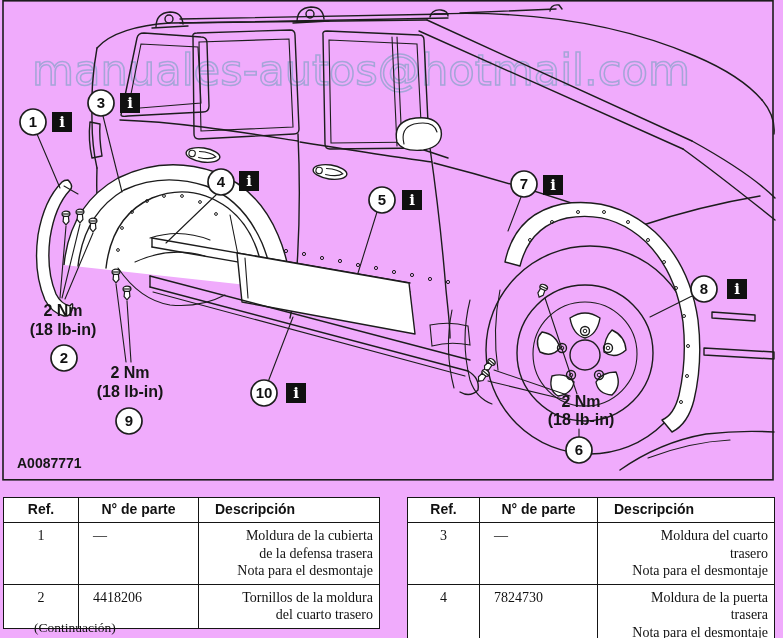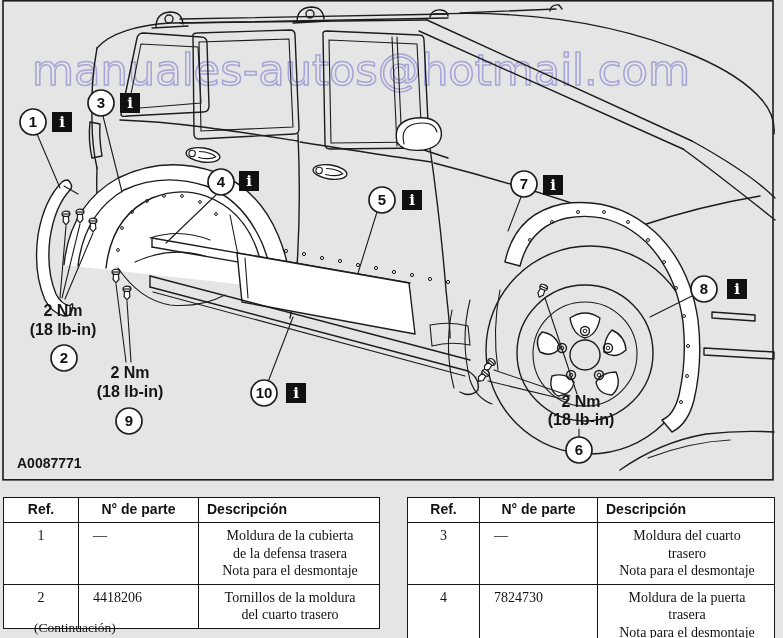--- a/index.html
+++ b/index.html
@@ -1,17 +1,17 @@
 <!DOCTYPE html>
 <html><head>
 <meta charset="utf-8">
 <style>
   html,body { margin:0; padding:0; background:#fff; }
   .stage {
-    position:relative; width:783px; height:638px; background:#e5e5e5;
+    position:relative; width:783px; height:638px; background:#f0abfc;
     font-family:"Liberation Sans", sans-serif; overflow:hidden;
   }
   svg.diagram { position:absolute; left:0; top:0; }
 
   
   .ln   { fill:none; stroke:#1c1c1c; stroke-width:1.4; stroke-linecap:round; stroke-linejoin:round; }
   .lnth { fill:none; stroke:#1c1c1c; stroke-width:1.1; stroke-linecap:round; }
   .lnw  { fill:#ffffff; stroke:#1c1c1c; stroke-width:1.4; stroke-linejoin:round; }
   .dot  { fill:none; stroke:#1c1c1c; stroke-width:1; }
   .callout-circle { fill:#ffffff; stroke:#1c1c1c; stroke-width:1.7; }
@@ -22,28 +22,28 @@
   .figid  { font:600 14px "Liberation Sans",sans-serif; fill:#161616; }
   .wm { font:42px "DejaVu Sans",sans-serif; fill:none; stroke:#a5a5d8; stroke-width:1.5; }
 
   
   .parts-table { position:absolute; border-collapse:collapse; table-layout:fixed; background:#fff; }
   .parts-table th, .parts-table td { border:1.6px solid #151515; vertical-align:top; }
   .parts-table th {
     font:bold 14px "Liberation Sans",sans-serif; color:#111;
     padding:3px 6px 4px 6px; text-align:center; height:17px;
   }
-  .parts-table th.h-desc { text-align:left; padding-left:8px; }
+  .parts-table th.h-desc { text-align:left; padding-left:16px; }
   .parts-table td {
     font:14px "Liberation Serif",serif; color:#111;
     padding:4px 6px; line-height:17.5px;
   }
   td.c-ref  { text-align:center; }
   td.c-part { text-align:left; padding-left:14px; }
-  td.c-desc { text-align:center; padding-left:8px; white-space:pre-line; }
+  td.c-desc { text-align:right; padding-left:8px; white-space:pre-line; }
   #table-left  { left:3px;  top:497px; width:377px; }
   #table-right { left:407px; top:497px; width:368px; }
   #table-left  td { height:32px; }
   .continuation {
     position:absolute; left:5px; top:620px;
     font:13.5px "Liberation Serif",serif; color:#111;margin-left:29px;
   }
 </style>
 </head>
 <body>

